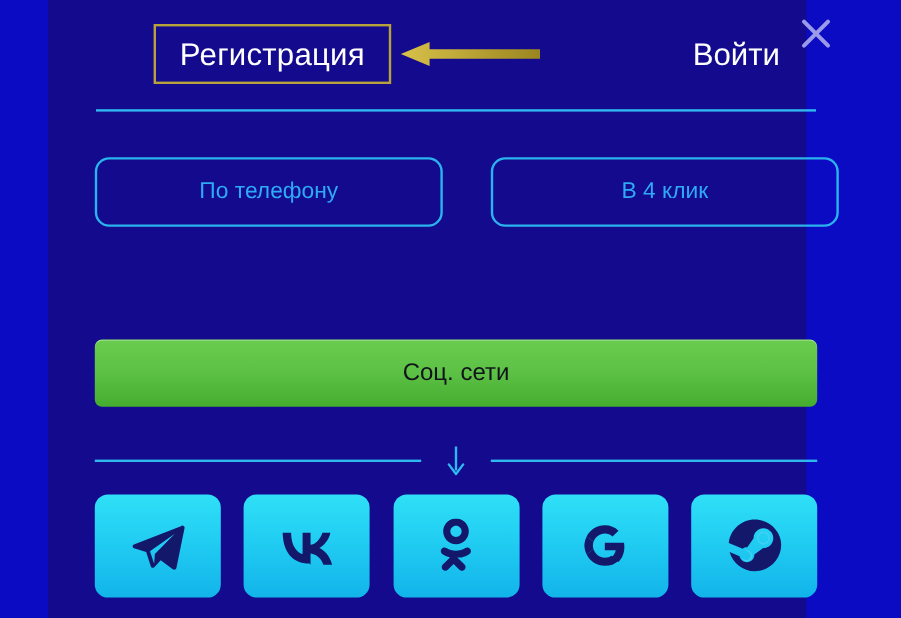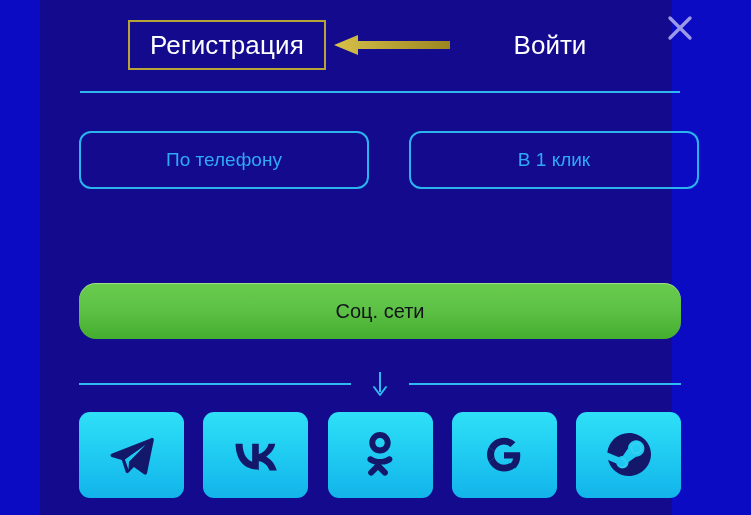--- a/index.html
+++ b/index.html
@@ -63,21 +63,21 @@
   }
 
   #tab-login {
     position: absolute;
     left: 410px;
     top: 20px;
     width: 200px;
     height: 50px;
     display: flex;
     align-items: center;
-    justify-content: center;
+    justify-content: flex-end;
     cursor: pointer;
   }
   #tab-login .tab-text {
     color: #ffffff;
     font-size: 26px;
     line-height: 1;
   }
 
   
   #annotation-arrow {
@@ -137,21 +137,21 @@
     cursor: pointer;
   }
 
   
   #social-button {
     position: absolute;
     left: 39px;
     top: 283px;
     width: 602px;
     height: 56px;
-    border-radius: 17px;
+    border-radius: 6px;
     background: linear-gradient(180deg, #63c martial, #47b63a);
     background: linear-gradient(180deg, #69cc4e 0%, #5ec247 45%, #44ad2e 100%);
     display: flex;
     align-items: center;
     justify-content: center;
     cursor: pointer;
     box-shadow: inset 0 1px 0 rgba(255,255,255,0.35);
   }
   #social-button .soc-text {
     color: #11131a;
@@ -241,21 +241,21 @@
       </div>
     </div>
 
     <div id="header-divider"></div>
 
     <div id="options">
       <div class="opt-btn">
         <span>По телефону</span>
       </div>
       <div class="opt-btn">
-        <span>В 1 клик</span>
+        <span>В 4 клик</span>
       </div>
     </div>
 
     <div id="social-button">
       <span class="soc-text">Соц. сети</span>
     </div>
 
     <div id="arrow-divider">
       <div class="div-line left"></div>
       <div id="down-arrow">

